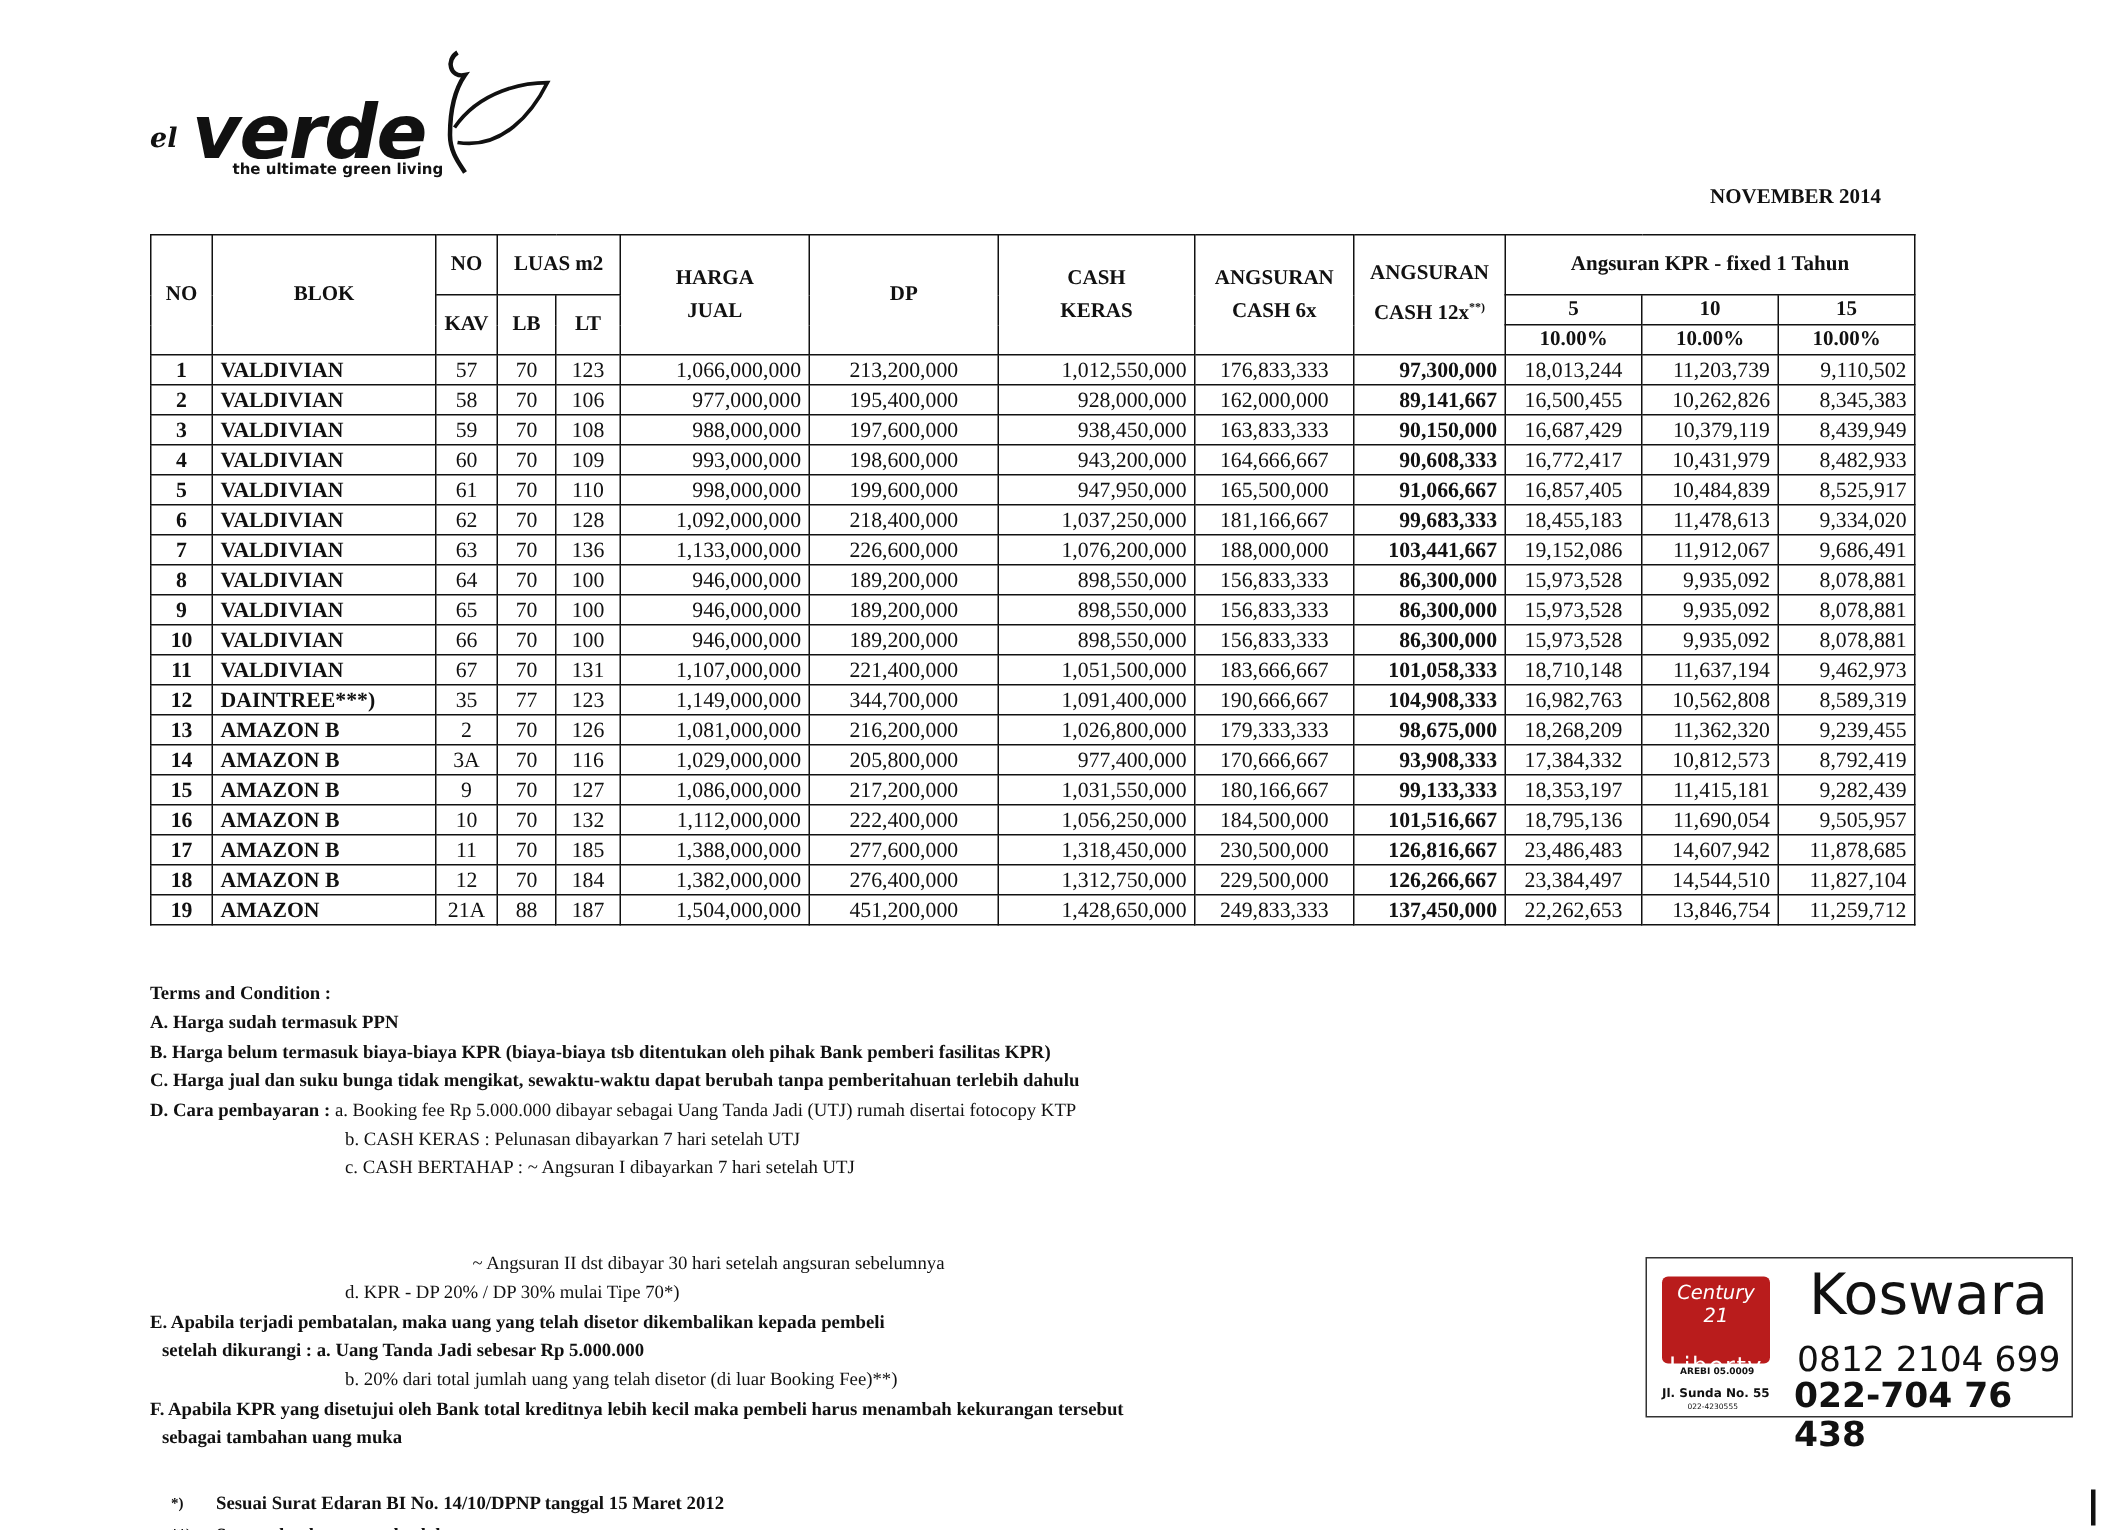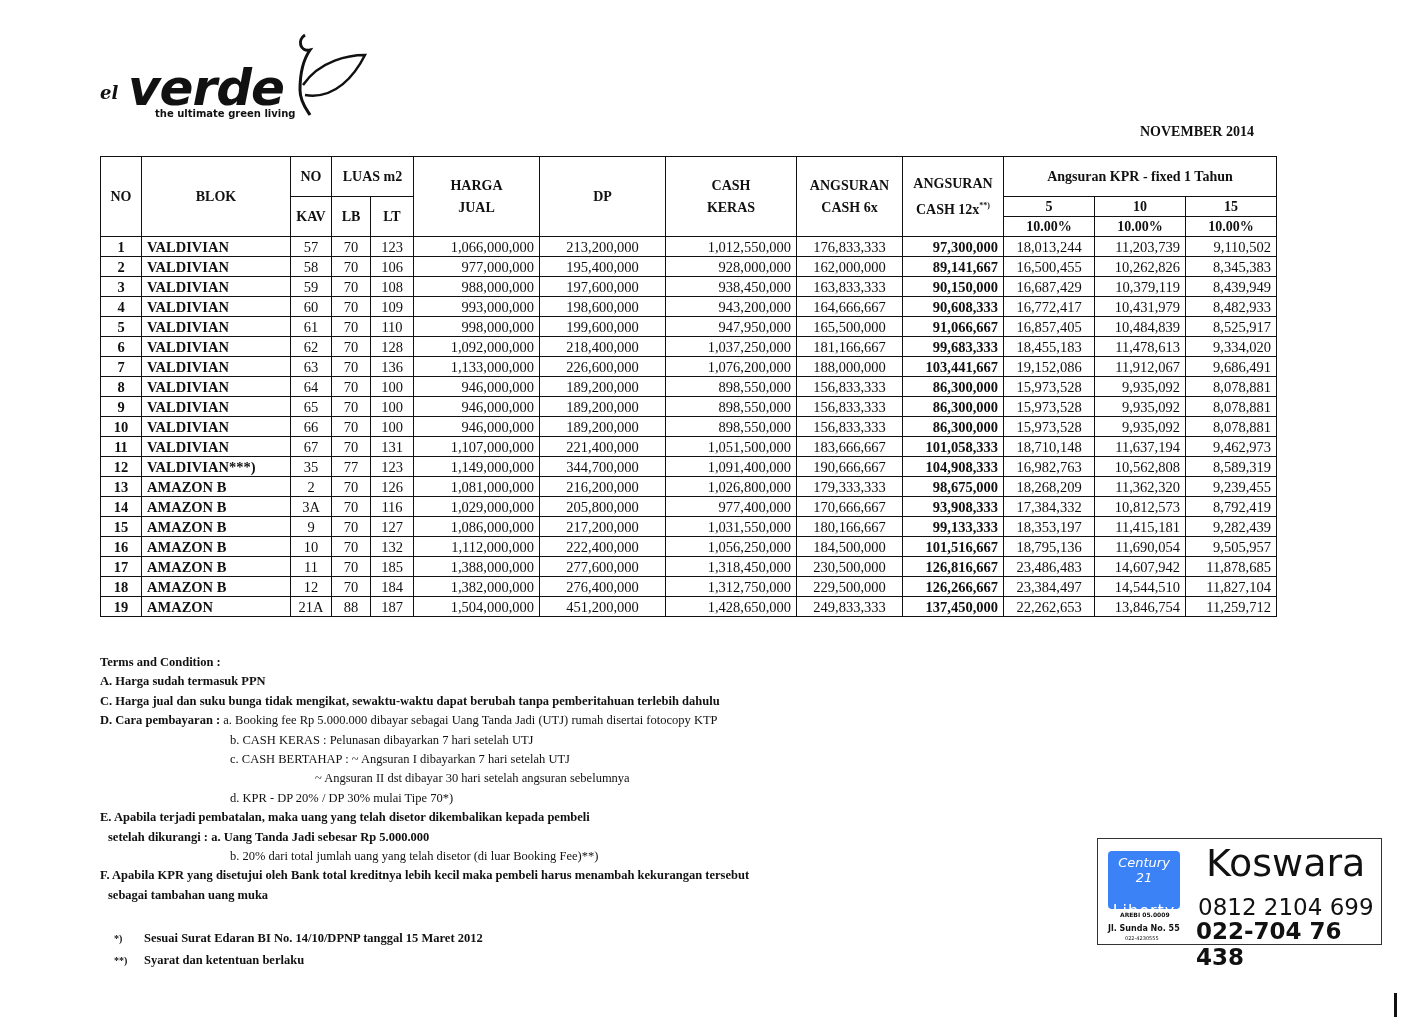--- a/index.html
+++ b/index.html
@@ -14,27 +14,27 @@
   table.main th, table.main td { border:1.5px solid #111; padding:0 5px; height:19px; line-height:18px; white-space:nowrap; }
   table.main th { font-weight:bold; font-size:14px; text-align:center; }
   td.c { text-align:center; }
   td.r { text-align:right; }
   td.b { font-weight:bold; }
   td.l { text-align:left; }
   .terms { position:absolute; left:100px; top:653px; font-size:12.5px; line-height:19.4px; font-weight:bold; }
   .terms div { white-space:nowrap; }
   .terms .norm { font-weight:normal; }
   .ind1 { padding-left:130px; }
-  .ind2 { padding-left:215px; }
+  .ind2 { padding-left:215px;margin-top:44px; }
   .ind3 { padding-left:8px; }
   .ind4 { padding-left:130px; }
   .fn { padding-left:14px; margin-top:2px; }
   .fn span.m { display:inline-block; width:30px; font-size:10px; vertical-align:top; }
   .card { position:absolute; left:1097px; top:838px; width:283px; height:105px; border:1.5px solid #333; font-family:"DejaVu Sans", sans-serif; }
-  .c21 { position:absolute; left:10px; top:12px; width:72px; height:58px; background:#3b82f6; color:#fff; border-radius:4px; text-align:center; }
+  .c21 { position:absolute; left:10px; top:12px; width:72px; height:58px; background:#b91c1c; color:#fff; border-radius:4px; text-align:center; }
   .c21 .cen { font-size:13px; margin-top:4px; font-style:italic; }
   .c21 .lib { font-size:16px; letter-spacing:1px; margin-top:16px; }
   .arebi { position:absolute; left:22px; top:72px; font-size:6px; font-weight:bold; }
   .addr { position:absolute; left:10px; top:85px; font-size:8px; font-weight:bold; }
   .addr2 { position:absolute; left:27px; top:96px; font-size:5px; }
   .kname { position:absolute; left:108px; top:2px; font-size:38px; }
   .kp1 { position:absolute; left:100px; top:55px; font-size:23px; font-weight:normal; }
   .kp2 { position:absolute; left:98px; top:79px; font-size:23px; font-weight:bold; }
   .bar { position:absolute; left:1394px; top:993px; width:3px; height:24px; background:#111; }
 </style>
@@ -242,21 +242,21 @@
         <td class="c">221,400,000</td>
         <td class="r">1,051,500,000</td>
         <td class="c">183,666,667</td>
         <td class="r b">101,058,333</td>
         <td class="c">18,710,148</td>
         <td class="r">11,637,194</td>
         <td class="r">9,462,973</td>
       </tr>
       <tr>
         <td class="c b">12</td>
-        <td class="l b">VALDIVIAN***)</td>
+        <td class="l b">DAINTREE***)</td>
         <td class="c">35</td>
         <td class="c">77</td>
         <td class="c">123</td>
         <td class="r">1,149,000,000</td>
         <td class="c">344,700,000</td>
         <td class="r">1,091,400,000</td>
         <td class="c">190,666,667</td>
         <td class="r b">104,908,333</td>
         <td class="c">16,982,763</td>
         <td class="r">10,562,808</td>
@@ -366,20 +366,21 @@
         <td class="c">22,262,653</td>
         <td class="r">13,846,754</td>
         <td class="r">11,259,712</td>
       </tr>
     </tbody>
 </table>
 
 <div class="terms">
   <div>Terms and Condition :</div>
   <div>A. Harga sudah termasuk PPN</div>
+  <div>B. Harga belum termasuk biaya-biaya KPR (biaya-biaya tsb ditentukan oleh pihak Bank pemberi fasilitas KPR)</div>
   <div>C. Harga jual dan suku bunga tidak mengikat, sewaktu-waktu dapat berubah tanpa pemberitahuan terlebih dahulu</div>
   <div><span>D. Cara pembayaran :</span> <span class="norm">a. Booking fee Rp 5.000.000 dibayar sebagai Uang Tanda Jadi (UTJ) rumah disertai fotocopy KTP</span></div>
   <div class="ind1 norm">b. CASH KERAS : Pelunasan dibayarkan 7 hari setelah UTJ</div>
   <div class="ind1 norm">c. CASH BERTAHAP :  ~ Angsuran I dibayarkan 7 hari setelah UTJ</div>
   <div class="ind2 norm">~ Angsuran II dst dibayar 30 hari setelah angsuran sebelumnya</div>
   <div class="ind1 norm">d. KPR - DP 20% / DP 30% mulai Tipe 70*)</div>
   <div>E. Apabila terjadi pembatalan, maka uang yang telah disetor dikembalikan kepada pembeli</div>
   <div class="ind3">setelah dikurangi : a. Uang Tanda Jadi sebesar Rp 5.000.000</div>
   <div class="ind4 norm">b. 20% dari total jumlah uang yang telah disetor (di luar Booking Fee)**)</div>
   <div>F. Apabila KPR yang disetujui oleh Bank total kreditnya lebih  kecil maka pembeli harus menambah kekurangan tersebut</div>

